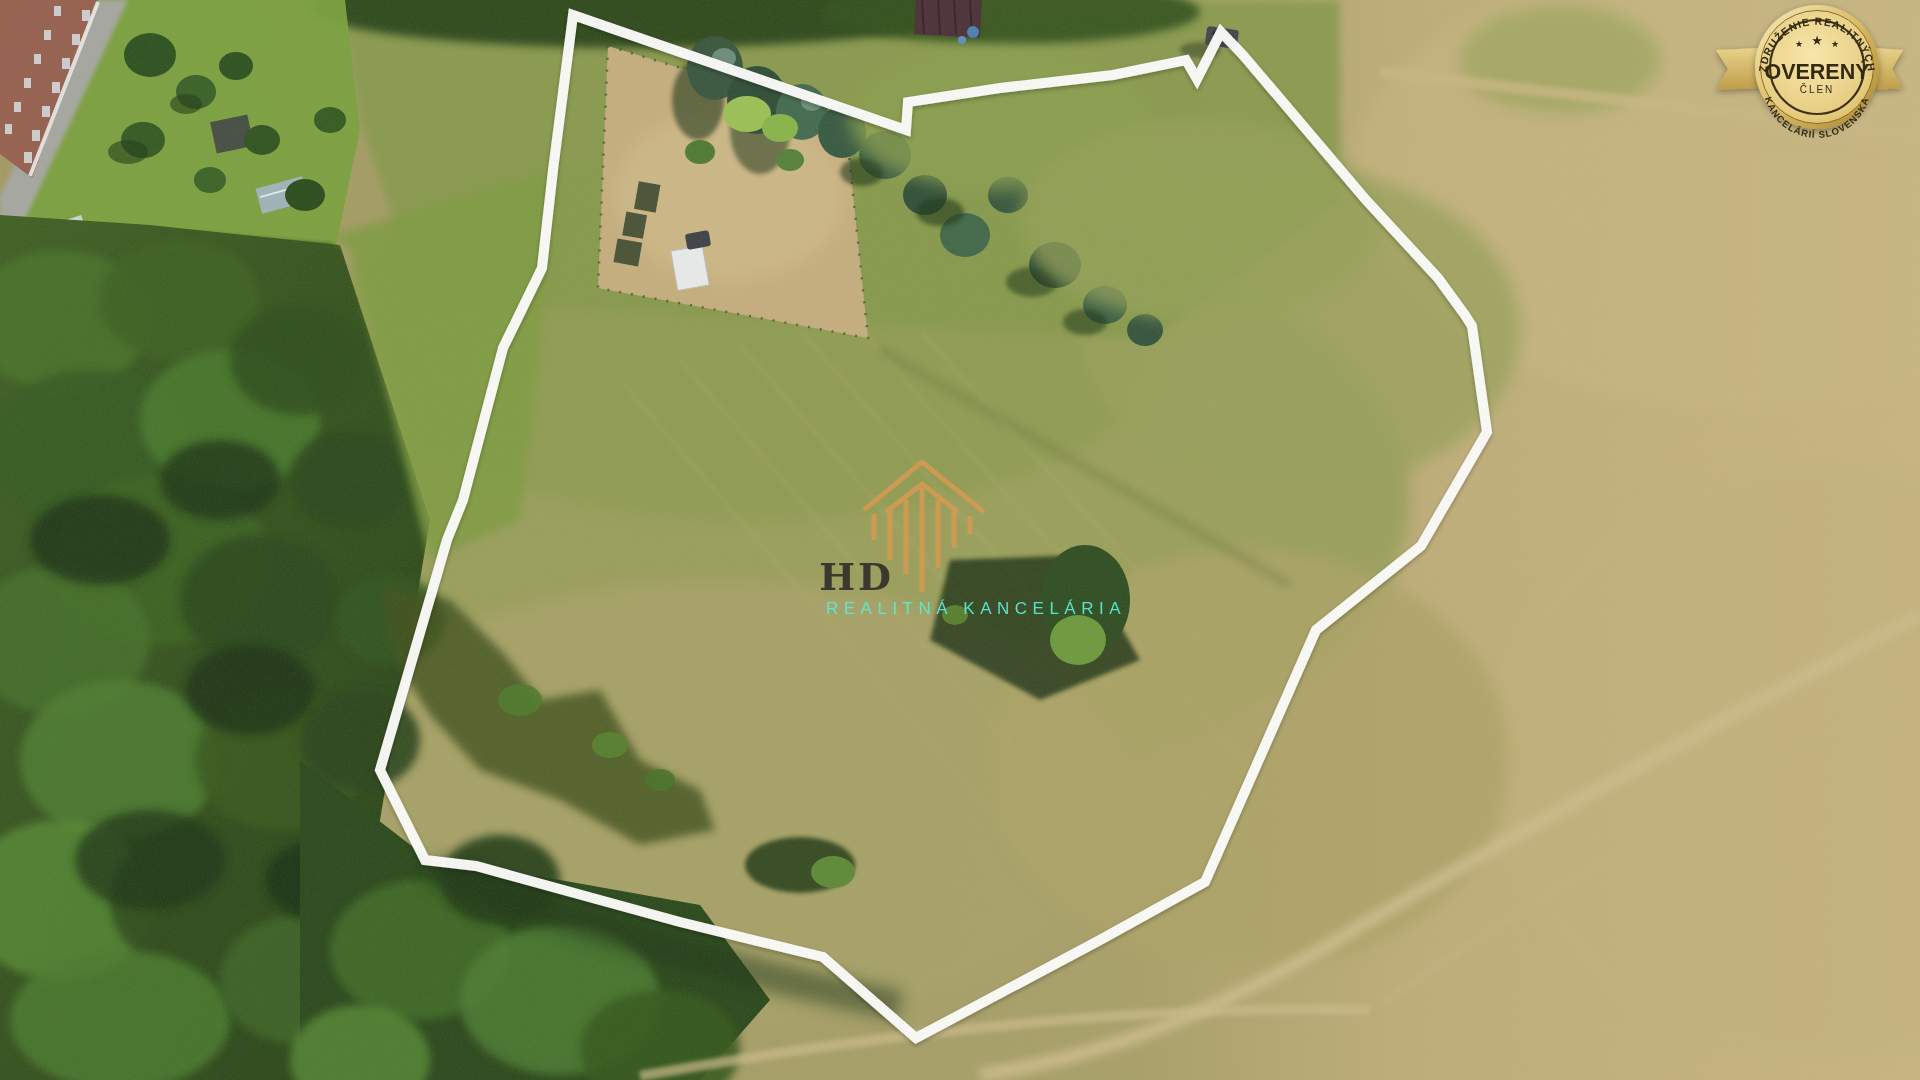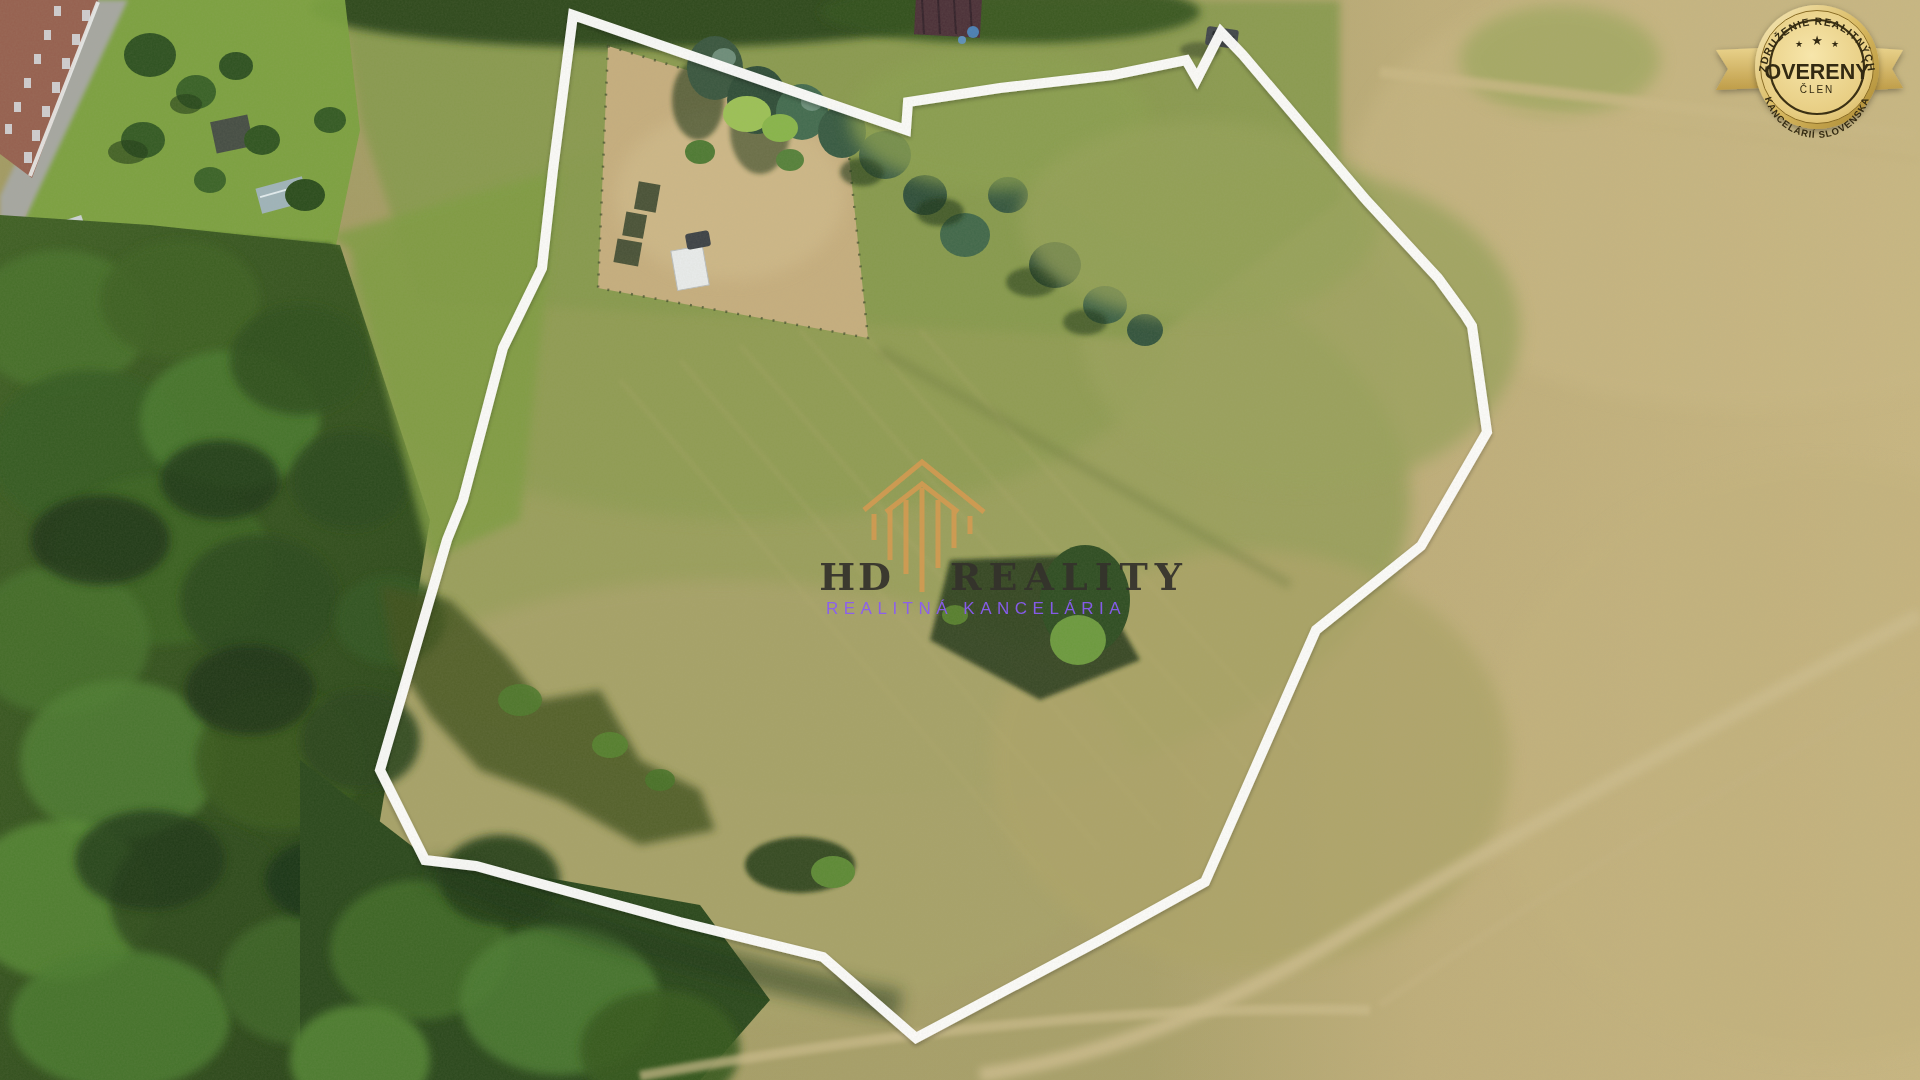--- a/index.html
+++ b/index.html
@@ -6,21 +6,21 @@
   .stage{position:relative;width:1920px;height:1080px;overflow:hidden;
          font-family:"Liberation Sans",sans-serif;}
   .scene{position:absolute;inset:0;}
   
   .watermark{position:absolute;left:16px;top:0;width:100%;height:100%;pointer-events:none;opacity:.93;}
   .wm-text{position:absolute;color:#34322c;font-family:"DejaVu Serif",serif;font-weight:600;
            font-size:38px;line-height:1;white-space:nowrap;}
   .wm-hd{left:790px;top:558px;width:88px;text-align:right;letter-spacing:3px;}
   .wm-reality{left:934px;top:558px;letter-spacing:7px;}
   .wm-sub{position:absolute;left:760px;top:599px;width:400px;text-align:center;
-          color:#8b5cf6;font-size:17px;letter-spacing:5.5px;font-weight:400;white-space:nowrap;}
+          color:#5eead4;font-size:17px;letter-spacing:5.5px;font-weight:400;white-space:nowrap;}
   .wm-icon{position:absolute;left:846px;top:456px;}
   
   .badge{position:absolute;left:1690px;top:0;width:230px;height:150px;}
   .badge text{font-family:"Liberation Sans",sans-serif;fill:#332a12;}
 </style>
 </head>
 <body>
 
 <div class="stage">
 
@@ -253,21 +253,20 @@
       <polyline points="24,56 60,28 96,56"></polyline>
       <line x1="12" y1="58" x2="12" y2="84"></line>
       <line x1="28" y1="52" x2="28" y2="104"></line>
       <line x1="44" y1="44" x2="44" y2="118"></line>
       <line x1="60" y1="32" x2="60" y2="136"></line>
       <line x1="76" y1="44" x2="76" y2="112"></line>
       <line x1="92" y1="52" x2="92" y2="92"></line>
       <line x1="108" y1="60" x2="108" y2="78"></line>
     </svg>
     <div class="wm-text wm-hd">HD</div>
-    <div class="wm-text wm-reality">REALITY</div>
     <div class="wm-sub">REALITNÁ KANCELÁRIA</div>
   </div>
 
   <div class="badge">
     <svg width="230" height="150" viewBox="0 0 230 150" xmlns="http://www.w3.org/2000/svg">
       <defs>
         <linearGradient id="goldRim" x1="0" y1="0" x2="1" y2="1">
           <stop offset="0" stop-color="#f8ecc0"></stop>
             <stop offset=".5" stop-color="#d9ba62"></stop>
             <stop offset="1" stop-color="#a8862f"></stop>

